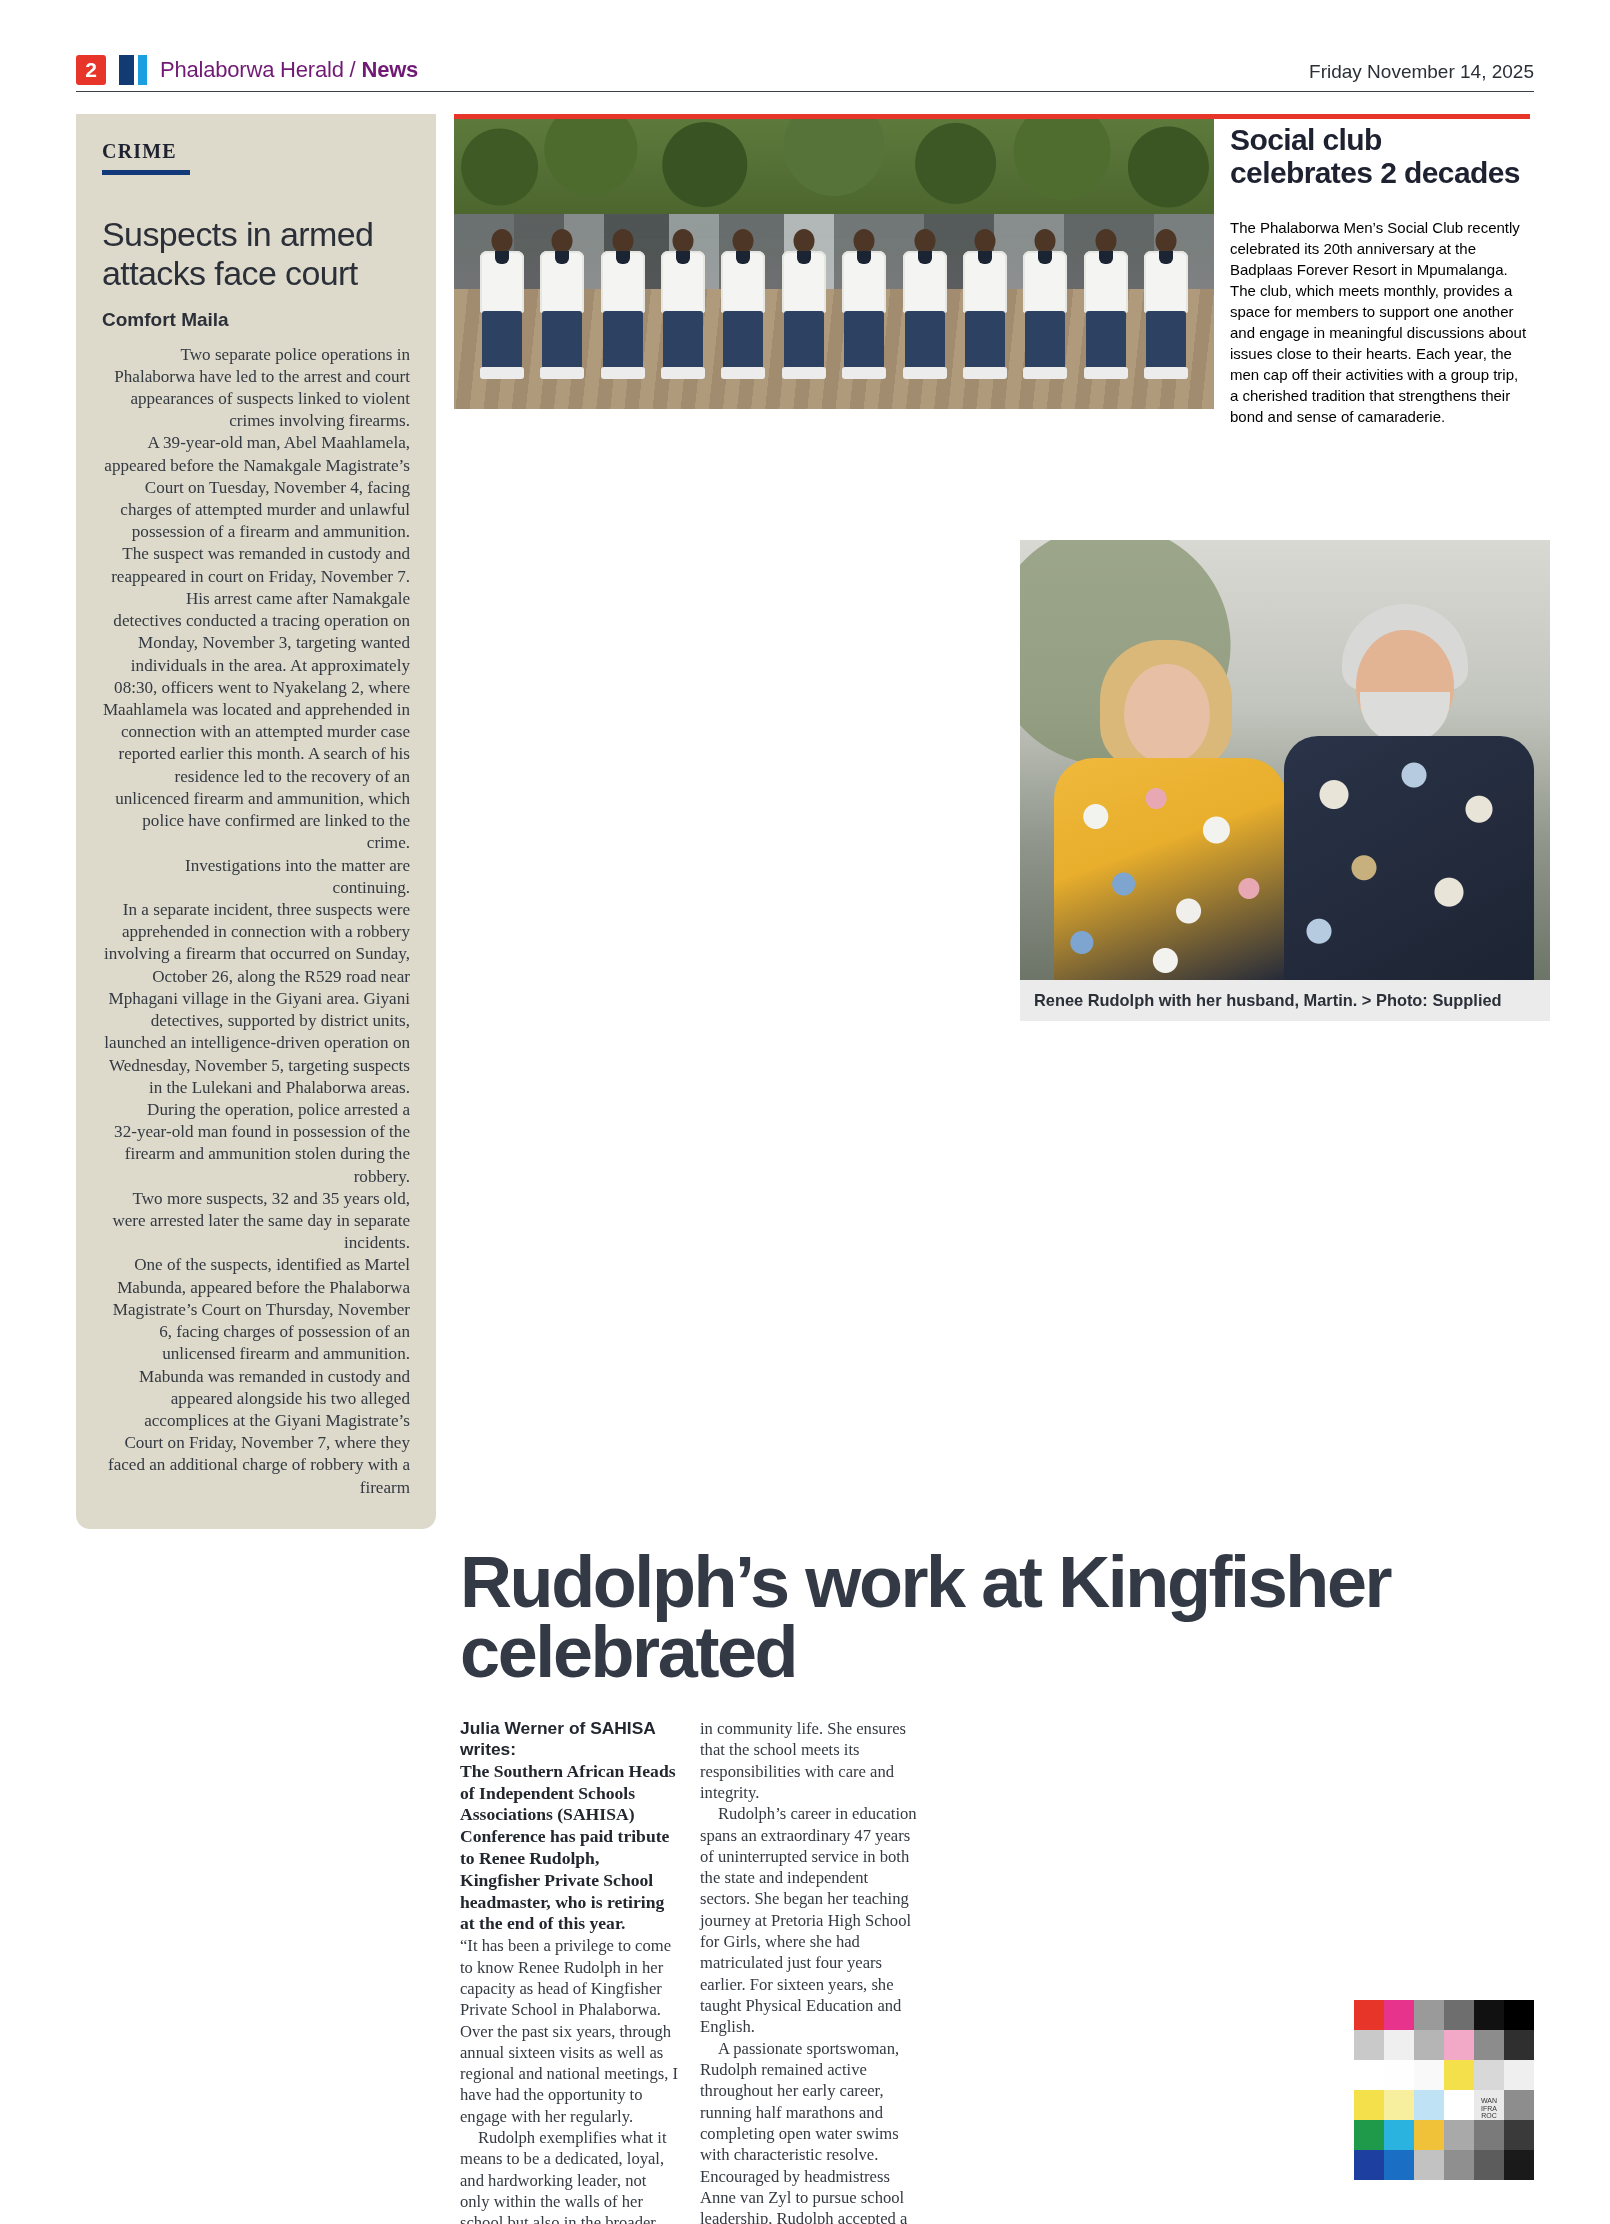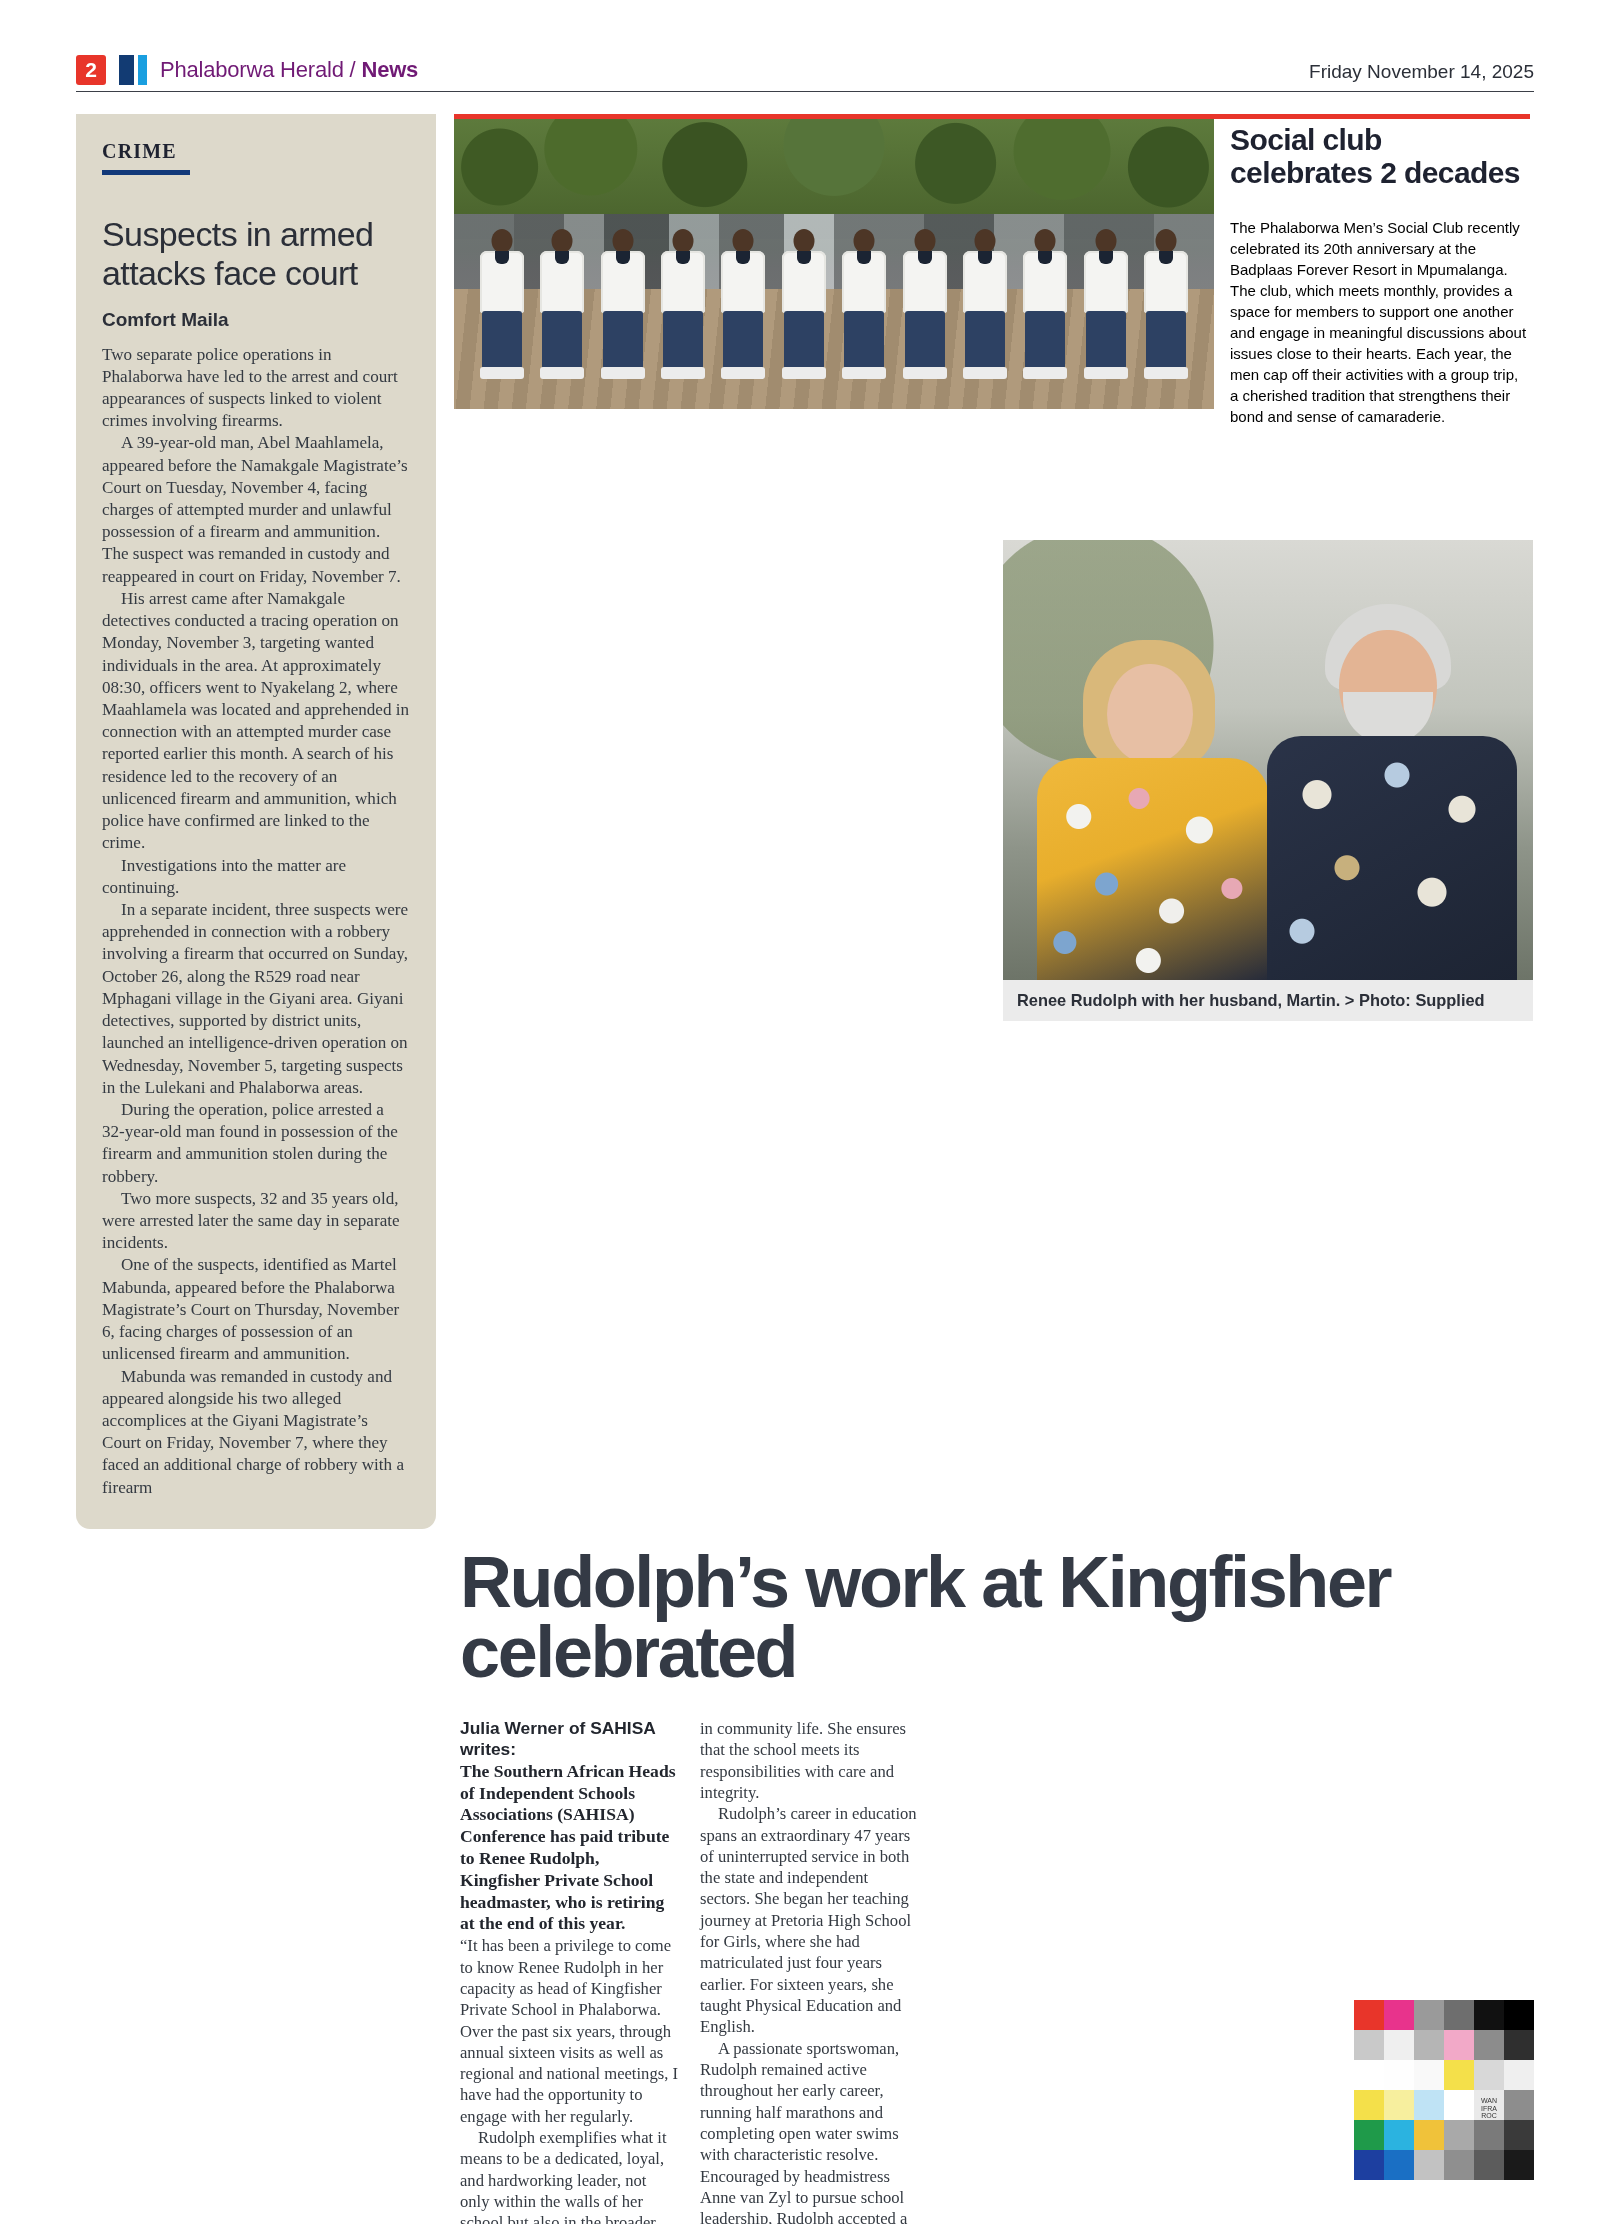--- a/index.html
+++ b/index.html
@@ -32,21 +32,21 @@
 
   
   .crimebox { width: 360px; background: #ddd9cb; border-radius: 0 0 14px 14px;
               padding: 26px 26px 30px 26px; }
   .kicker { font-size: 20px; font-weight: bold; letter-spacing: 1.2px; color: #1e2230; font-family: Liberation Serif, serif; }
   .kicker-rule { width: 88px; height: 5px; background: #12397a; margin: 7px 0 16px 0; }
   .crime-head { font-size: 34px; line-height: 1.14; font-weight: normal; color: #2b2f38;
                 letter-spacing: -0.6px; margin-top: 40px; }
   .byline { font-size: 19px; font-weight: bold; color: #2b2f38; margin-top: 16px; margin-bottom: 13px; }
   .crime-body p { font-family: "Liberation Serif", serif; font-size: 17.1px; line-height: 1.30;
-                  color: #343a42; text-align: left; }
+                  color: #343a42; text-align: right; }
   .crime-body p + p { text-indent: 19px; }
 
   
   .toprow-right { flex: 1; margin-left: 18px; display: flex; flex-direction: row; }
   .photo-wrap { display: flex; gap: 16px; border-top: 5px solid #e8352a; padding-top: 0; }
   .mensphoto { width: 760px; height: 290px; position: relative; overflow: hidden; }
   .sky   { position:absolute; inset:0; background:linear-gradient(#8fa96b 0%, #6f8a4c 30%, #55702f 45%, #7c6d4e 52%, #9b8663 62%, #a89274 100%); }
   .trees { position:absolute; top:0; left:0; right:0; height:120px;
            background:
              radial-gradient(circle at 6% 40%, #3f5a24 0 38px, transparent 39px),
@@ -92,21 +92,21 @@
   .feat-cols { display: flex; gap: 22px; margin-top: 30px; margin-left: 384px; }
   .fcol { width: 218px; }
   .fcol p, .rcol p { font-family: "Liberation Serif", serif; font-size: 16.6px; line-height: 1.285;
                      color: #343a42; }
   .fcol p + p { text-indent: 18px; }
   .lead-name { font-family: "Liberation Sans", sans-serif; font-size: 17.4px; font-weight: bold;
                line-height: 1.23; color: #22262e; }
   .lead-bold { font-family: "Liberation Serif", serif; font-size: 17.6px; font-weight: bold;
                line-height: 1.24; color: #22262e; }
 
-  .rud-photo-area { position: absolute; right: 77px; top: 540px; width: 530px; }
+  .rud-photo-area { position: absolute; right: 60px; top: 540px; width: 530px; }
   .rudphoto { width: 530px; height: 440px; position: relative; overflow: hidden;
               background: linear-gradient(#cfd3cd, #9ea49c); }
   .rp-bg   { position:absolute; inset:0;
              background: linear-gradient(180deg,#d9d9d4 0%,#c2c5bd 38%,#8e9489 70%,#6d7468 100%); }
   .rp-tree { position:absolute; top:-20px; left:-30px; width:300px; height:250px;
              background: radial-gradient(circle at 40% 50%, #7b8a63 0 120px, transparent 121px); opacity:.65; }
   .rp-woman{ position:absolute; bottom:0; left:28px; width:250px; height:350px; }
   .rp-woman .hair { position:absolute; top:10px; left:52px; width:132px; height:130px;
                     background:#d9b87a; border-radius:60px 60px 44px 44px; }
   .rp-woman .face { position:absolute; top:34px; left:76px; width:86px; height:100px;

